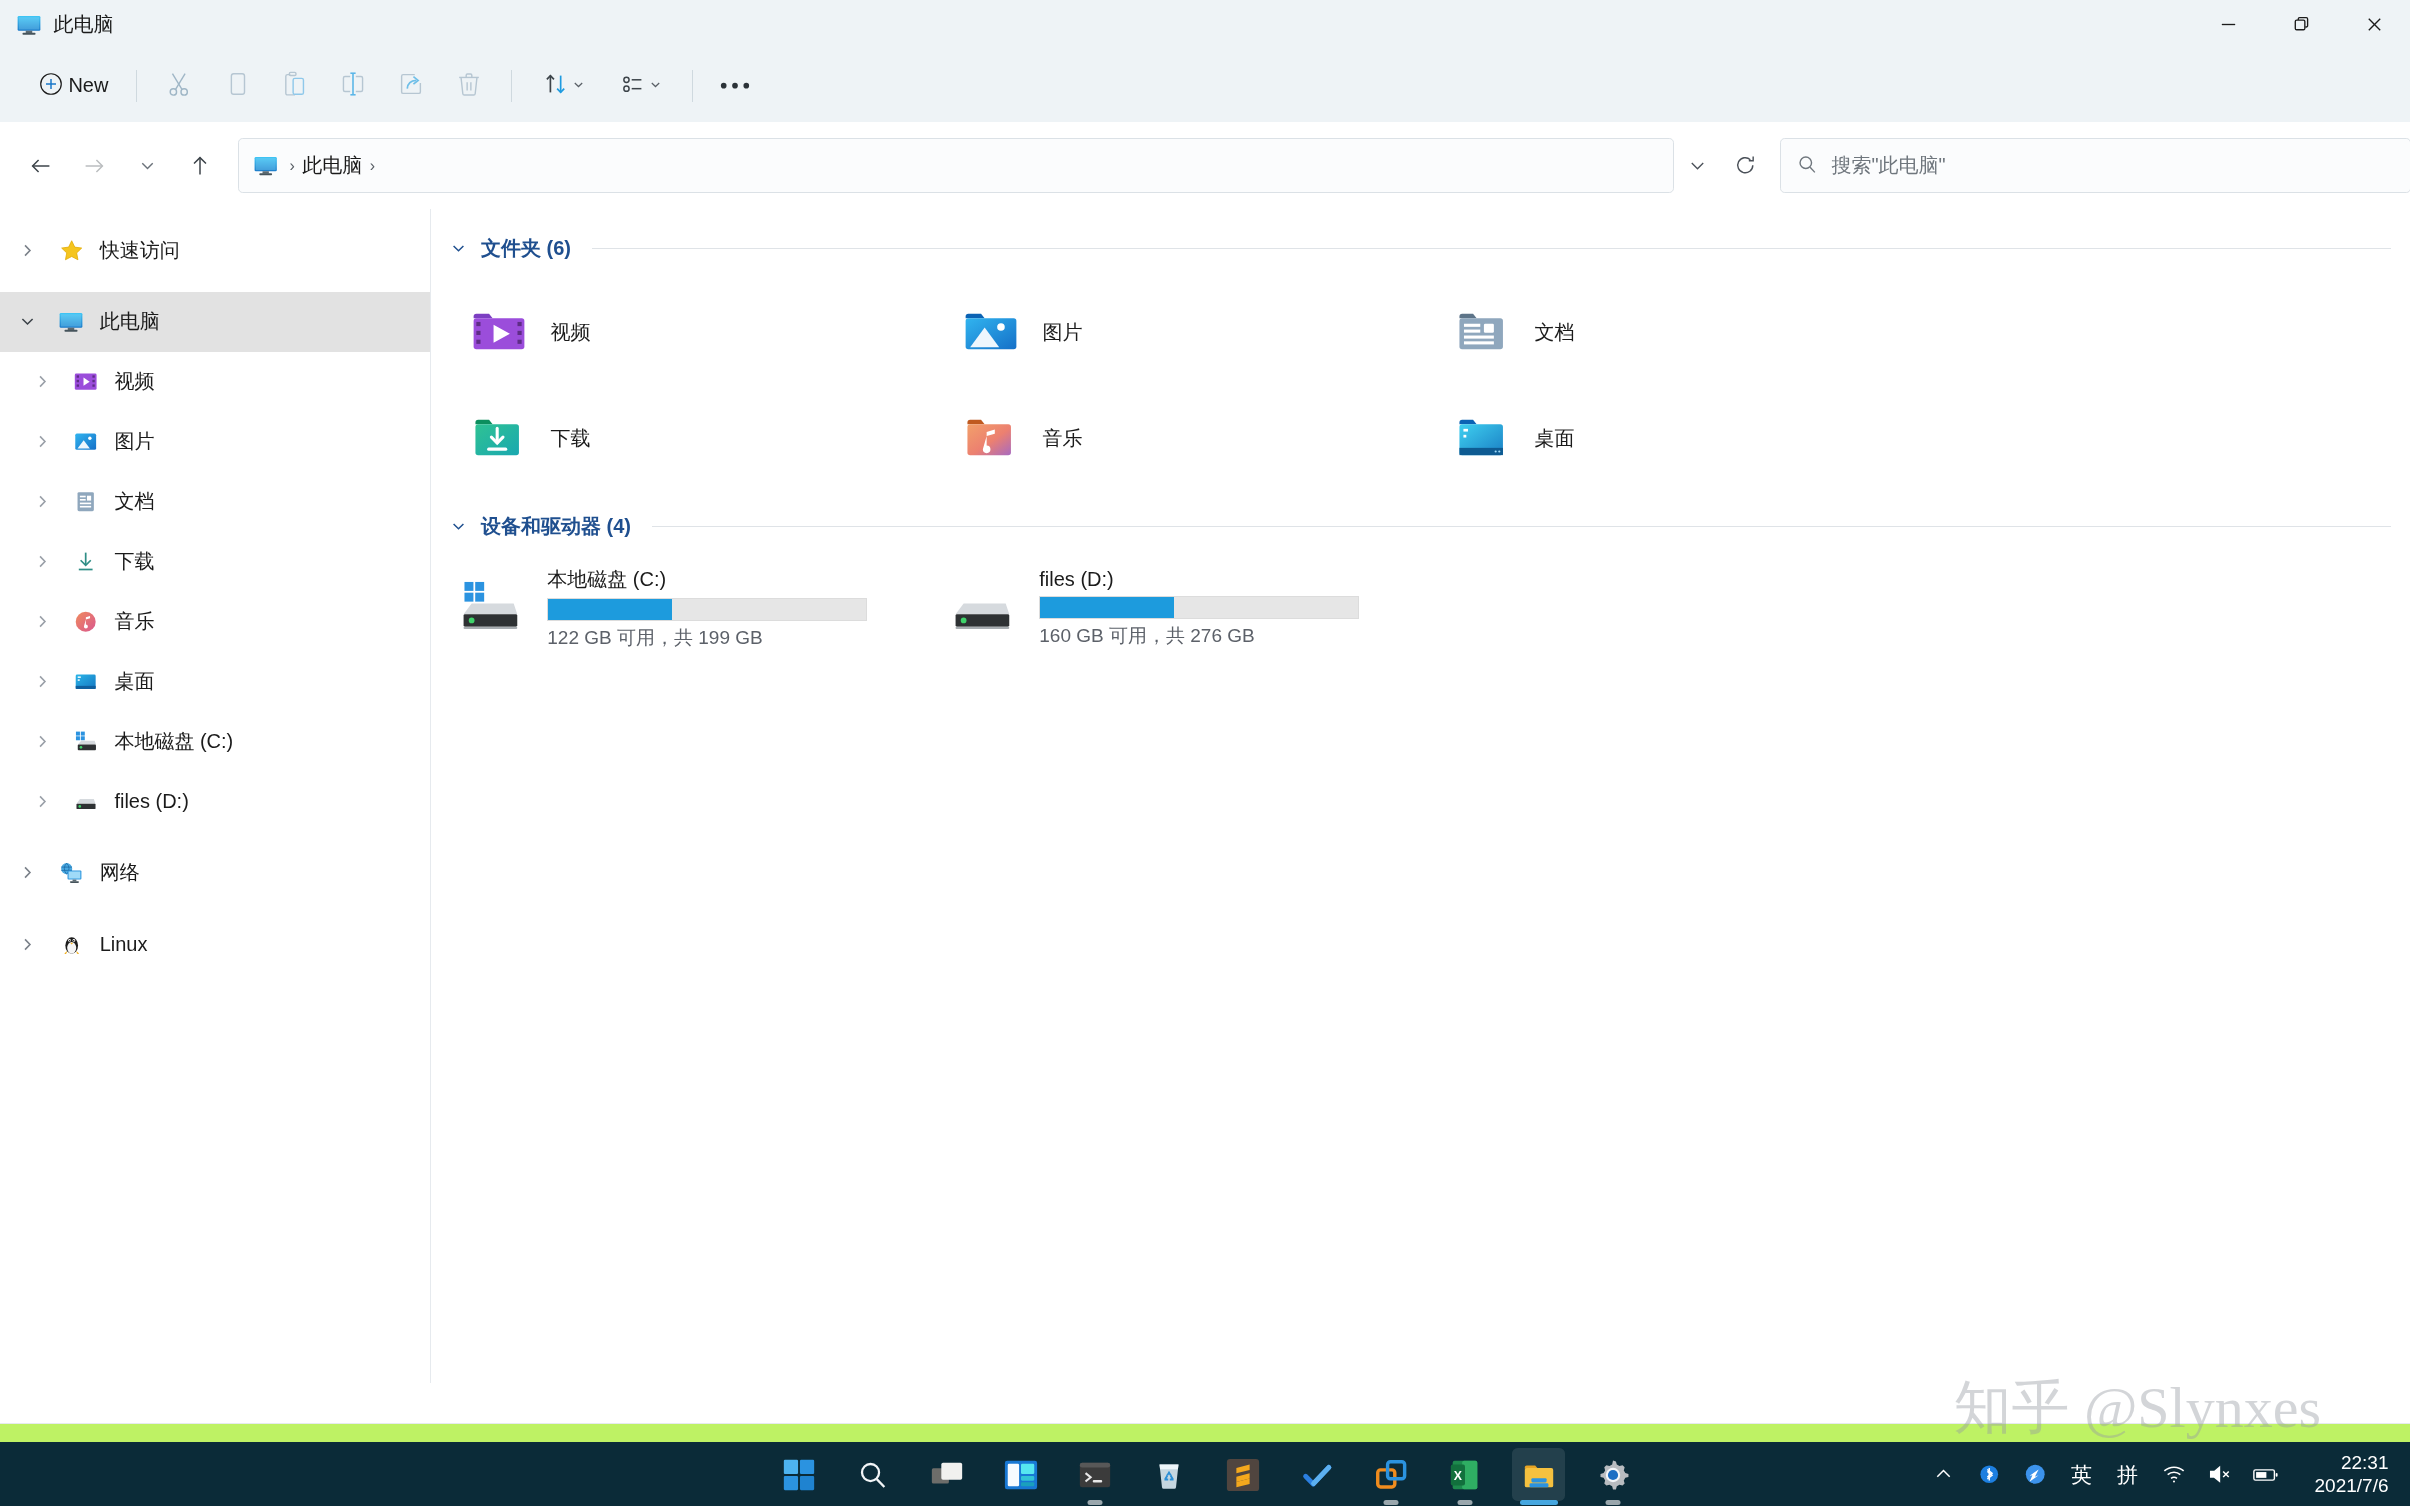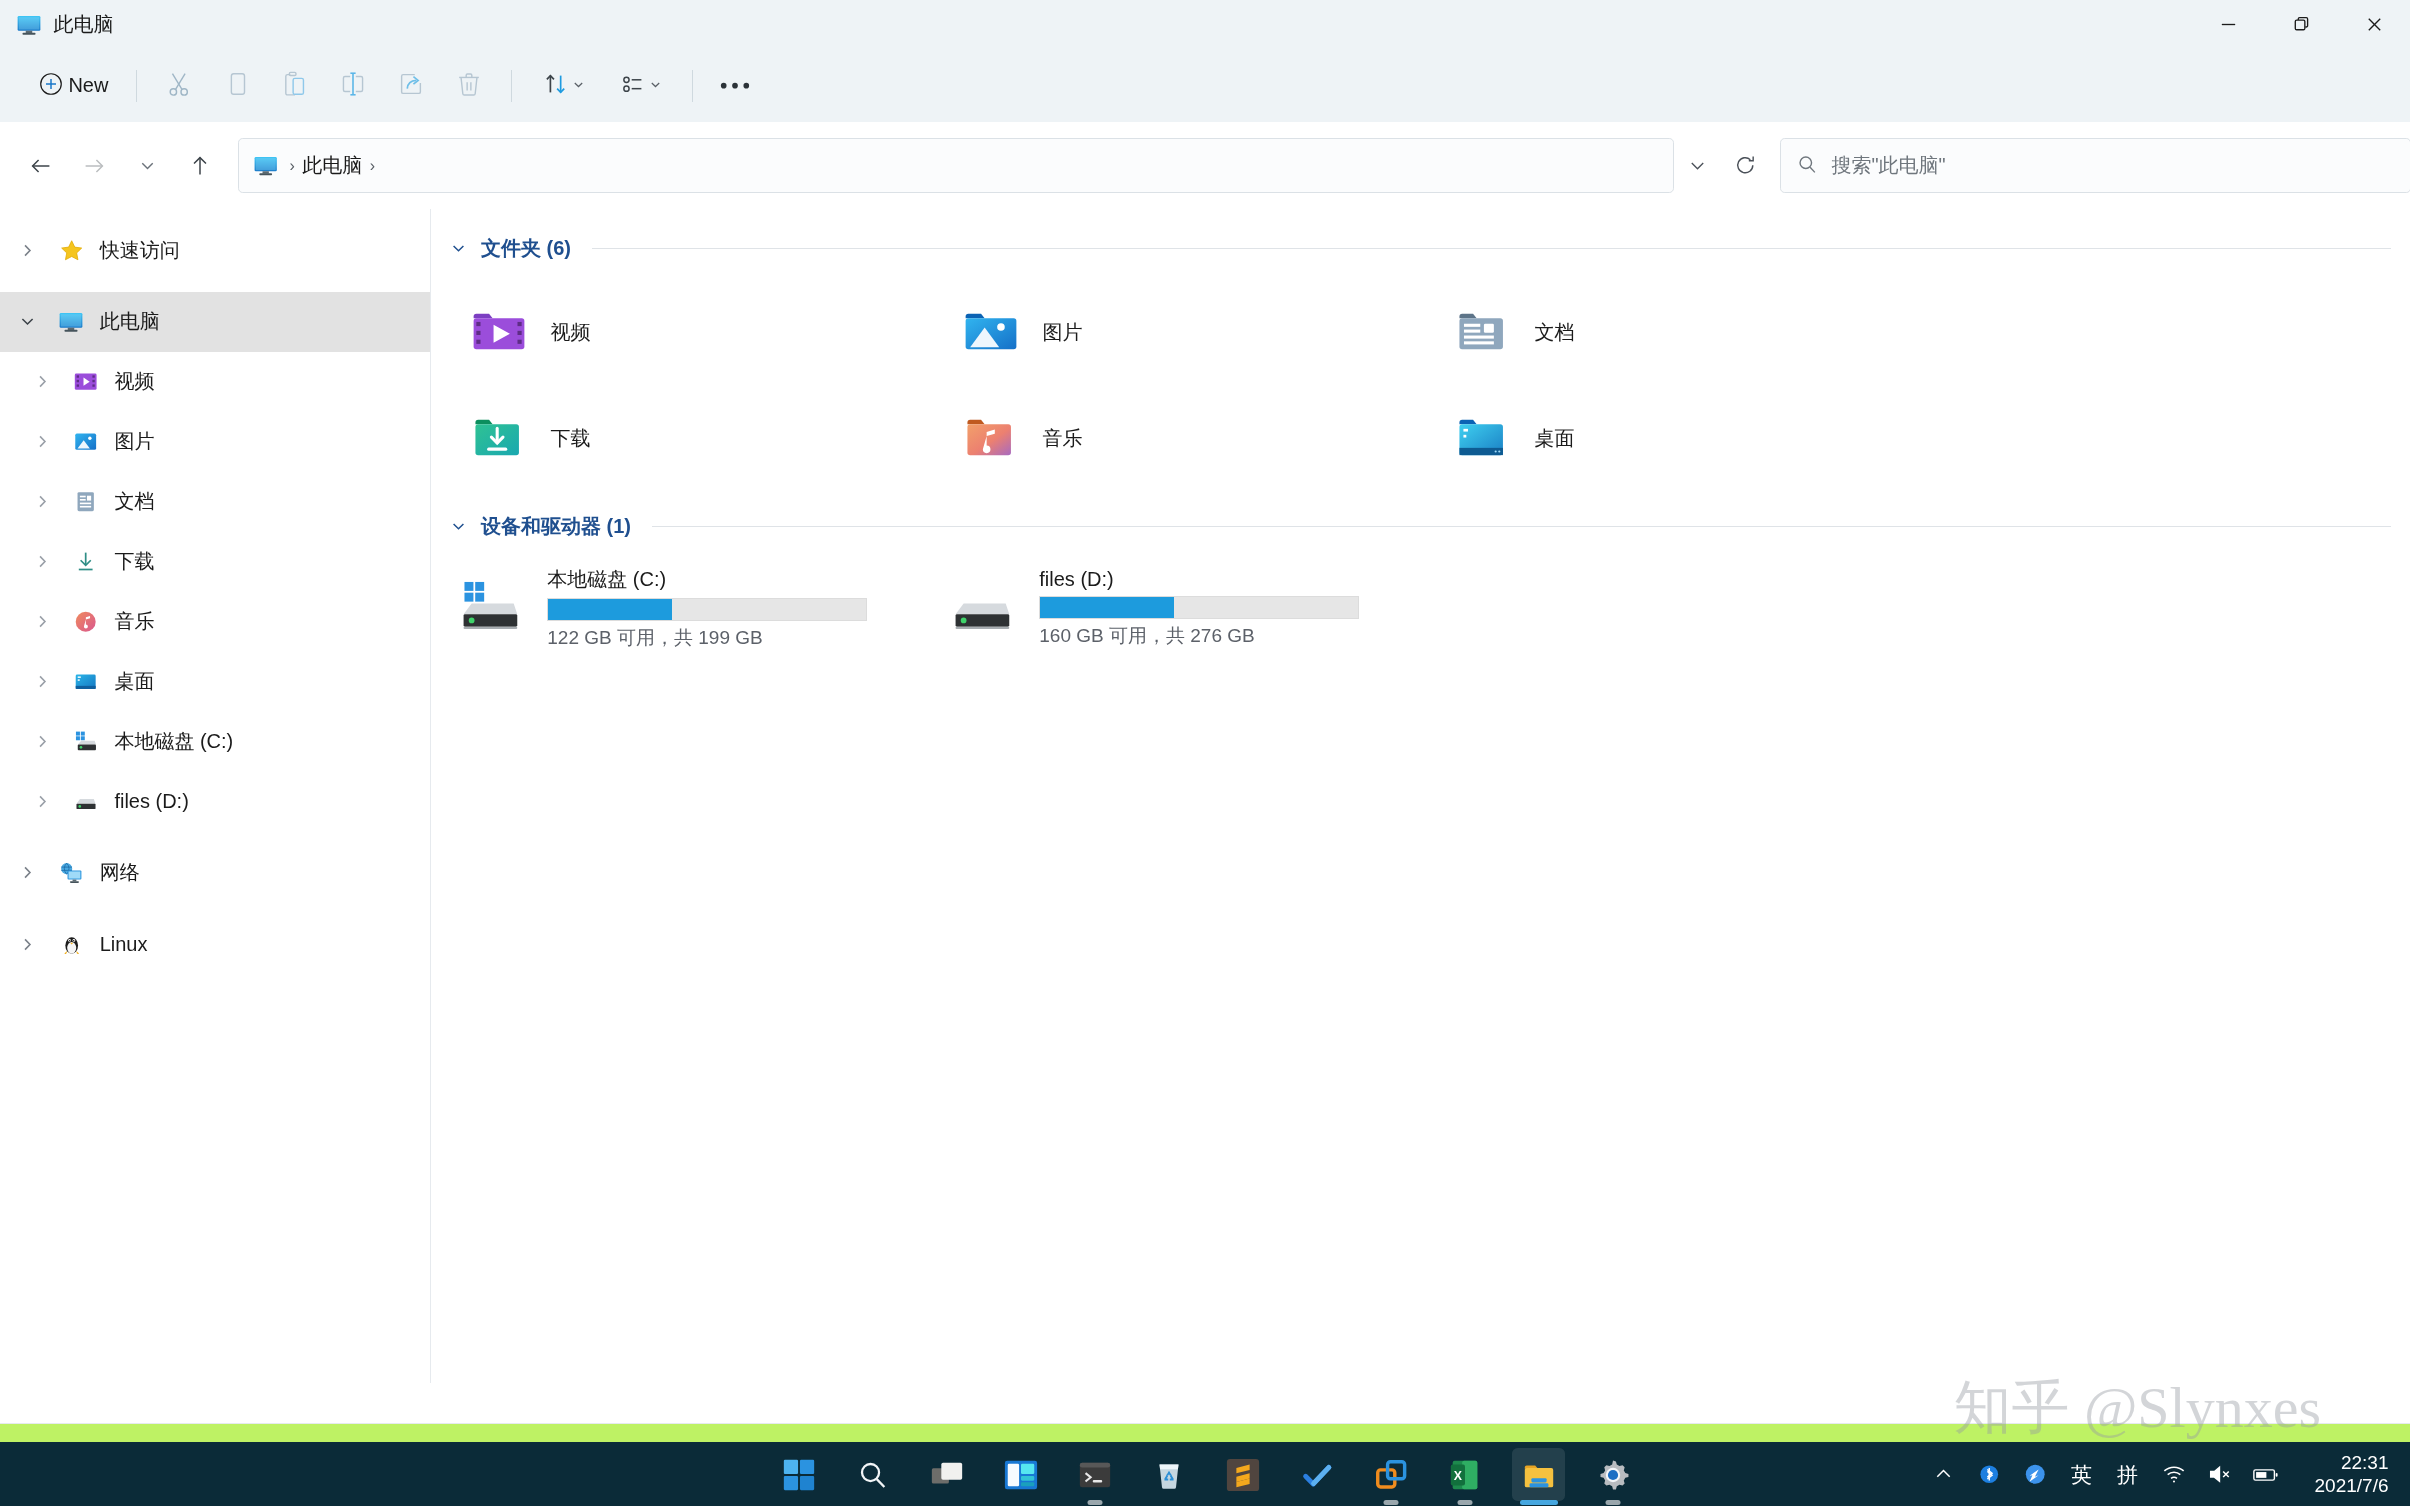--- a/index.html
+++ b/index.html
@@ -732,21 +732,21 @@
         <span class="tile-label">桌面</span>
       </div>
     </div>
 
     <div class="grp-head" style="margin-top:17px;">
       <span class="grp-chev">
         <svg width="17" height="17" viewBox="0 0 18 18" fill="none" stroke="#1f4f8f" stroke-width="1.6">
             <path d="M3.8 6.4 L9 11.4 L14.2 6.4"></path>
           </svg>
       </span>
-      <span class="grp-title">设备和驱动器 (1)</span>
+      <span class="grp-title">设备和驱动器 (4)</span>
       <span class="grp-rule"></span>
     </div>
 
     <div class="drives">
       <div class="drive">
         <span>
           <svg width="68" height="58" viewBox="0 0 76 64">
             <rect x="5" y="4" width="10" height="10" fill="#2b93e0"></rect>
             <rect x="17" y="4" width="10" height="10" fill="#2b93e0"></rect>
             <rect x="5" y="16" width="10" height="10" fill="#2b93e0"></rect>

